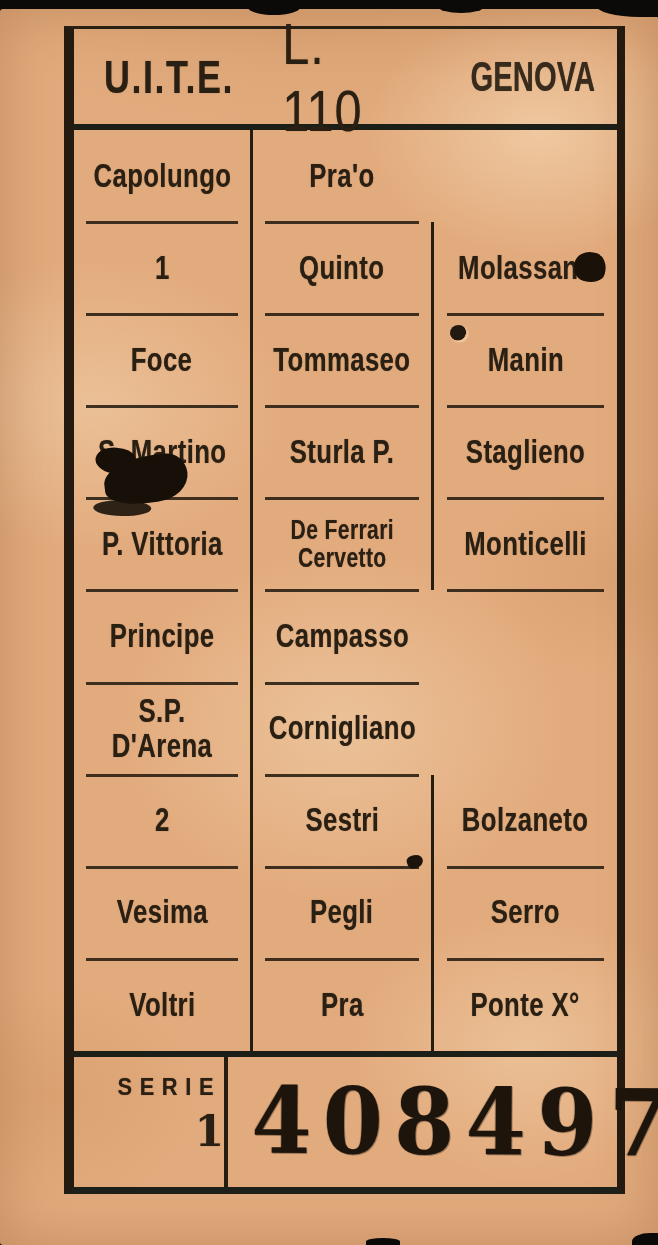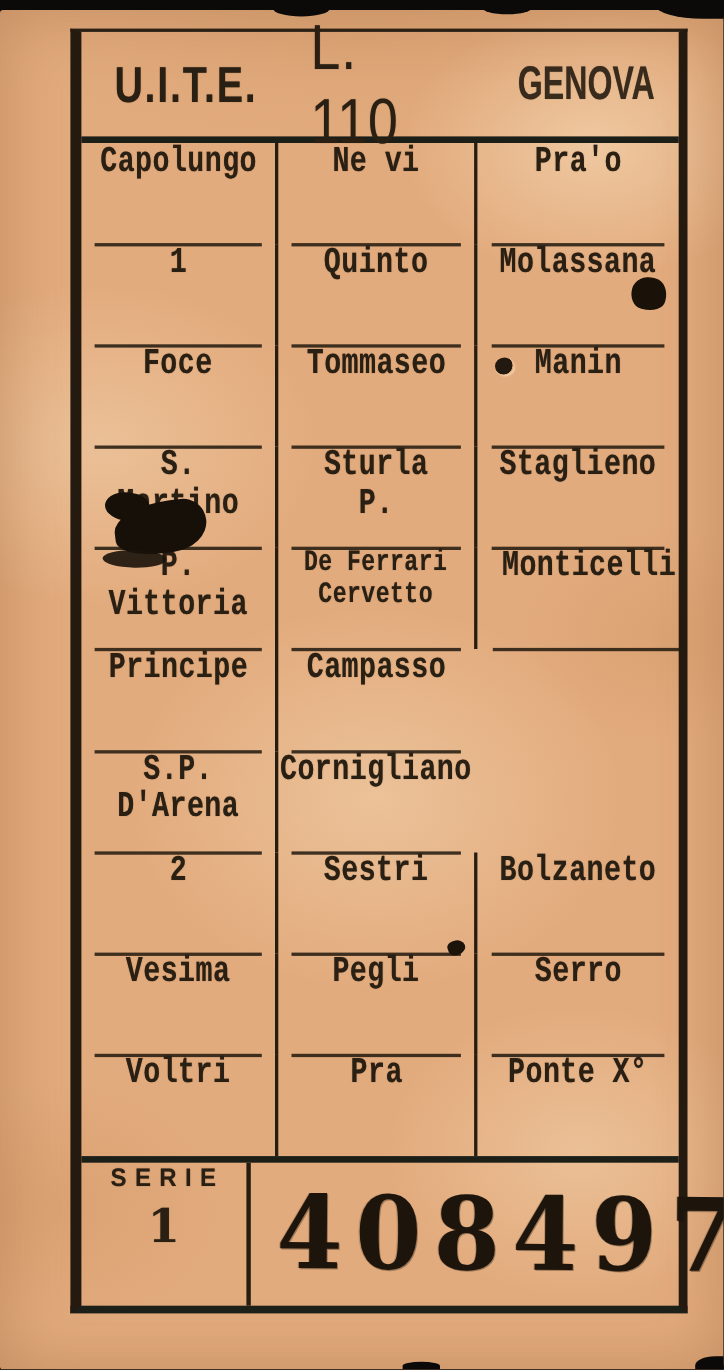--- a/index.html
+++ b/index.html
@@ -46,43 +46,42 @@
     justify-content:space-between;padding:0 22px 0 30px;
     border-bottom:6px solid var(--heavy,#1c1f18);
   }
   .org{font-size:46px;letter-spacing:2px;transform-origin:left center;}
   .fare{font-size:58px;word-spacing:22px;letter-spacing:1px;transform:scaleX(.84);}
   .city{font-size:43px;letter-spacing:0px;transform:scaleX(.68);opacity:.92;transform-origin:right center;}
 
   .grid{flex:1 1 auto;display:flex;flex-direction:column;}
   .row{flex:1 1 0;display:grid;grid-template-columns:176px 181px 1fr;}
   .cell{
-    position:relative;display:flex;justify-content:center;
+    position:relative;display:flex;align-items:center;justify-content:center;
     overflow:visible;
-    font-family:Liberation Mono, monospace;
   }
   .cell + .cell{border-left:3px solid #261d11;}
   .cell::after{
     content:"";position:absolute;left:7%;right:7%;bottom:-2px;height:3px;
     background:#261d11;opacity:.88;
   }
   .row:last-child .cell::after{display:none;}
   .ctext{
     font-size:33px;font-weight:bold;white-space:pre-line;text-align:center;
     line-height:1.05;transform:scaleX(.78);letter-spacing:0.5px;
   }
   .ctext.small{font-size:27px;}
 
   .serial{
     flex:0 0 130px;display:flex;
     border-top:6px solid var(--heavy,#1c1f18);
   }
   .serie-box{
     flex:0 0 154px;box-sizing:border-box;border-right:4px solid #261d11;
-    display:flex;flex-direction:column;align-items:center;padding-top:0;
+    display:flex;flex-direction:column;align-items:flex-end;padding-top:17px;
   }
   .serie-label{font-size:23px;font-weight:bold;letter-spacing:8px;padding-left:8px;transform:scaleX(.95);}
   .serie-num{font-family:"DejaVu Serif",serif;font-size:42px;font-weight:bold;margin-top:6px;}
   .number-box{flex:1 1 auto;display:flex;align-items:center;justify-content:center;}
   .serial-number{
     font-family:"DejaVu Serif",serif;font-weight:bold;font-size:92px;
     letter-spacing:12px;color:#1d150c;transform:rotate(.4deg) scaleX(.94);
     text-shadow:1px 1px 0 rgba(29,21,12,.35), -1px 0 0 rgba(29,21,12,.2);
     padding-left:10px;
   }
@@ -127,23 +126,20 @@
       <div class="header">
         <span class="ink cond org">U.I.T.E.</span>
         <span class="ink fare">L. 110</span>
         <span class="ink cond city">GENOVA</span>
       </div>
 
       <div class="grid">
           <div class="row">
             <div class="cell">
               <span class="ink ctext">Capolungo</span>
-            </div>
-            <div class="cell">
-              <span class="ink ctext">Ne vi</span>
             </div>
             <div class="cell">
               <span class="ink ctext">Pra'o</span>
             </div>
           </div>
           <div class="row">
             <div class="cell">
               <span class="ink ctext">1</span>
             </div>
             <div class="cell">

